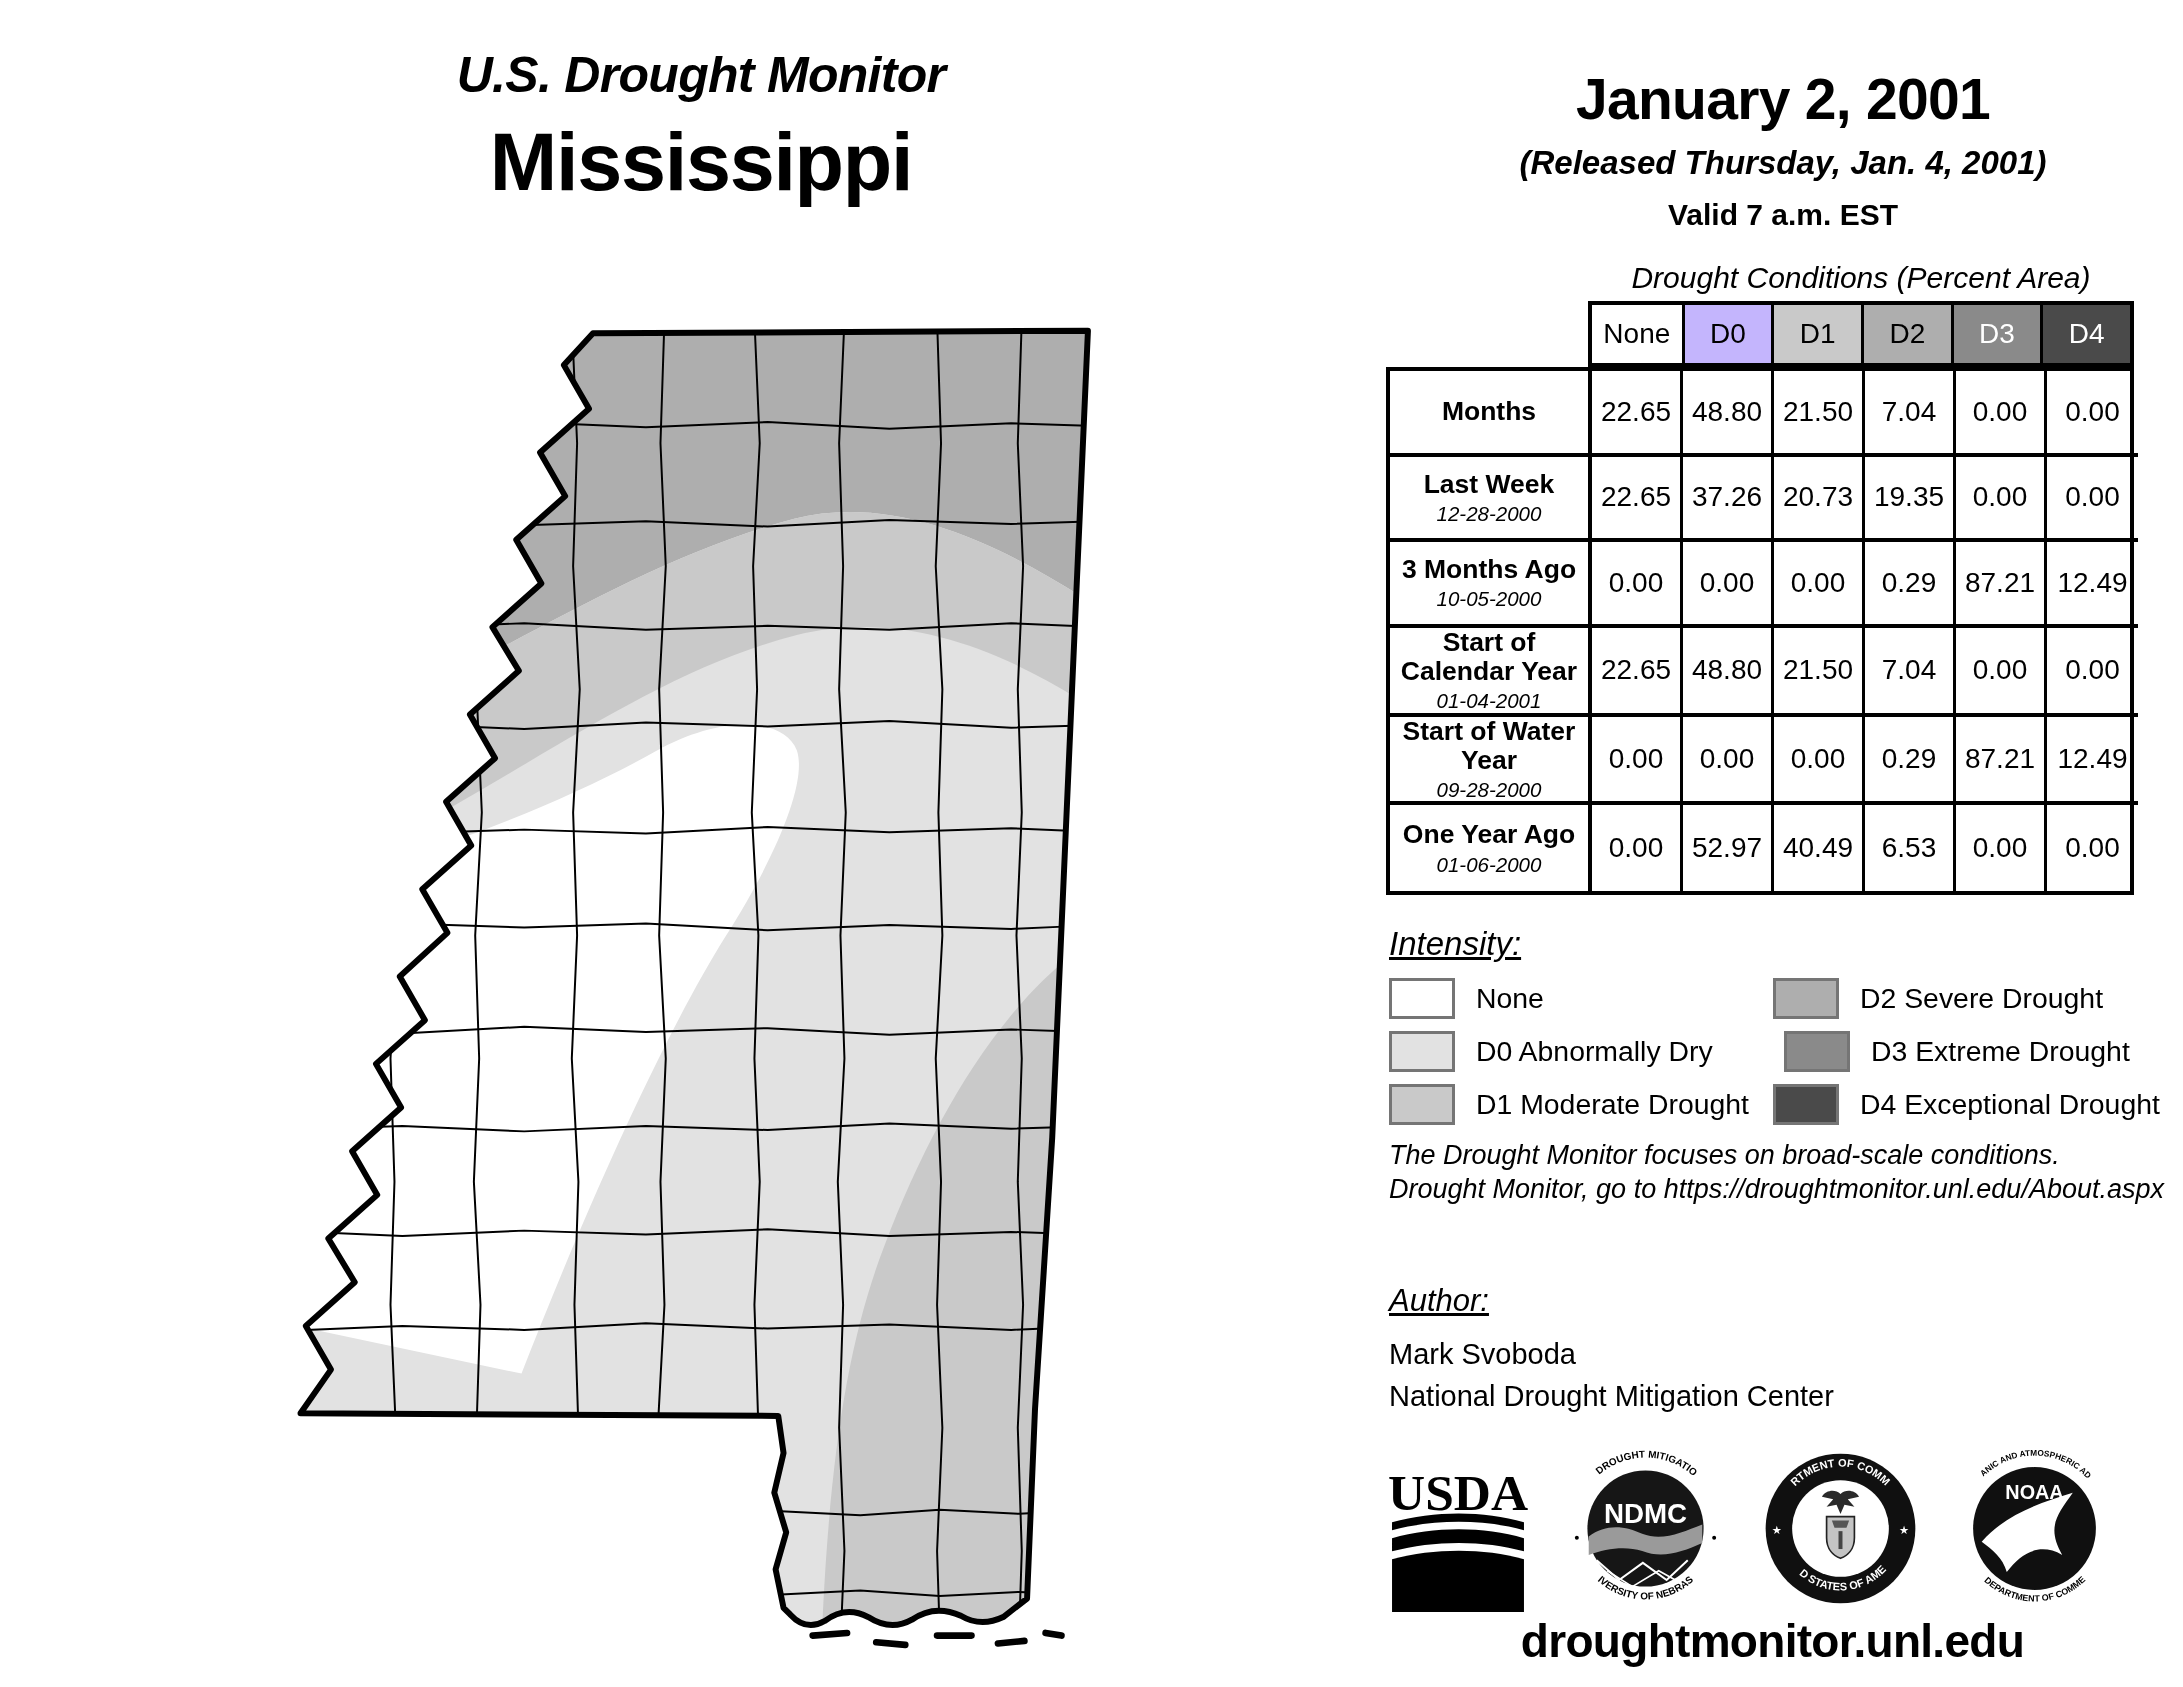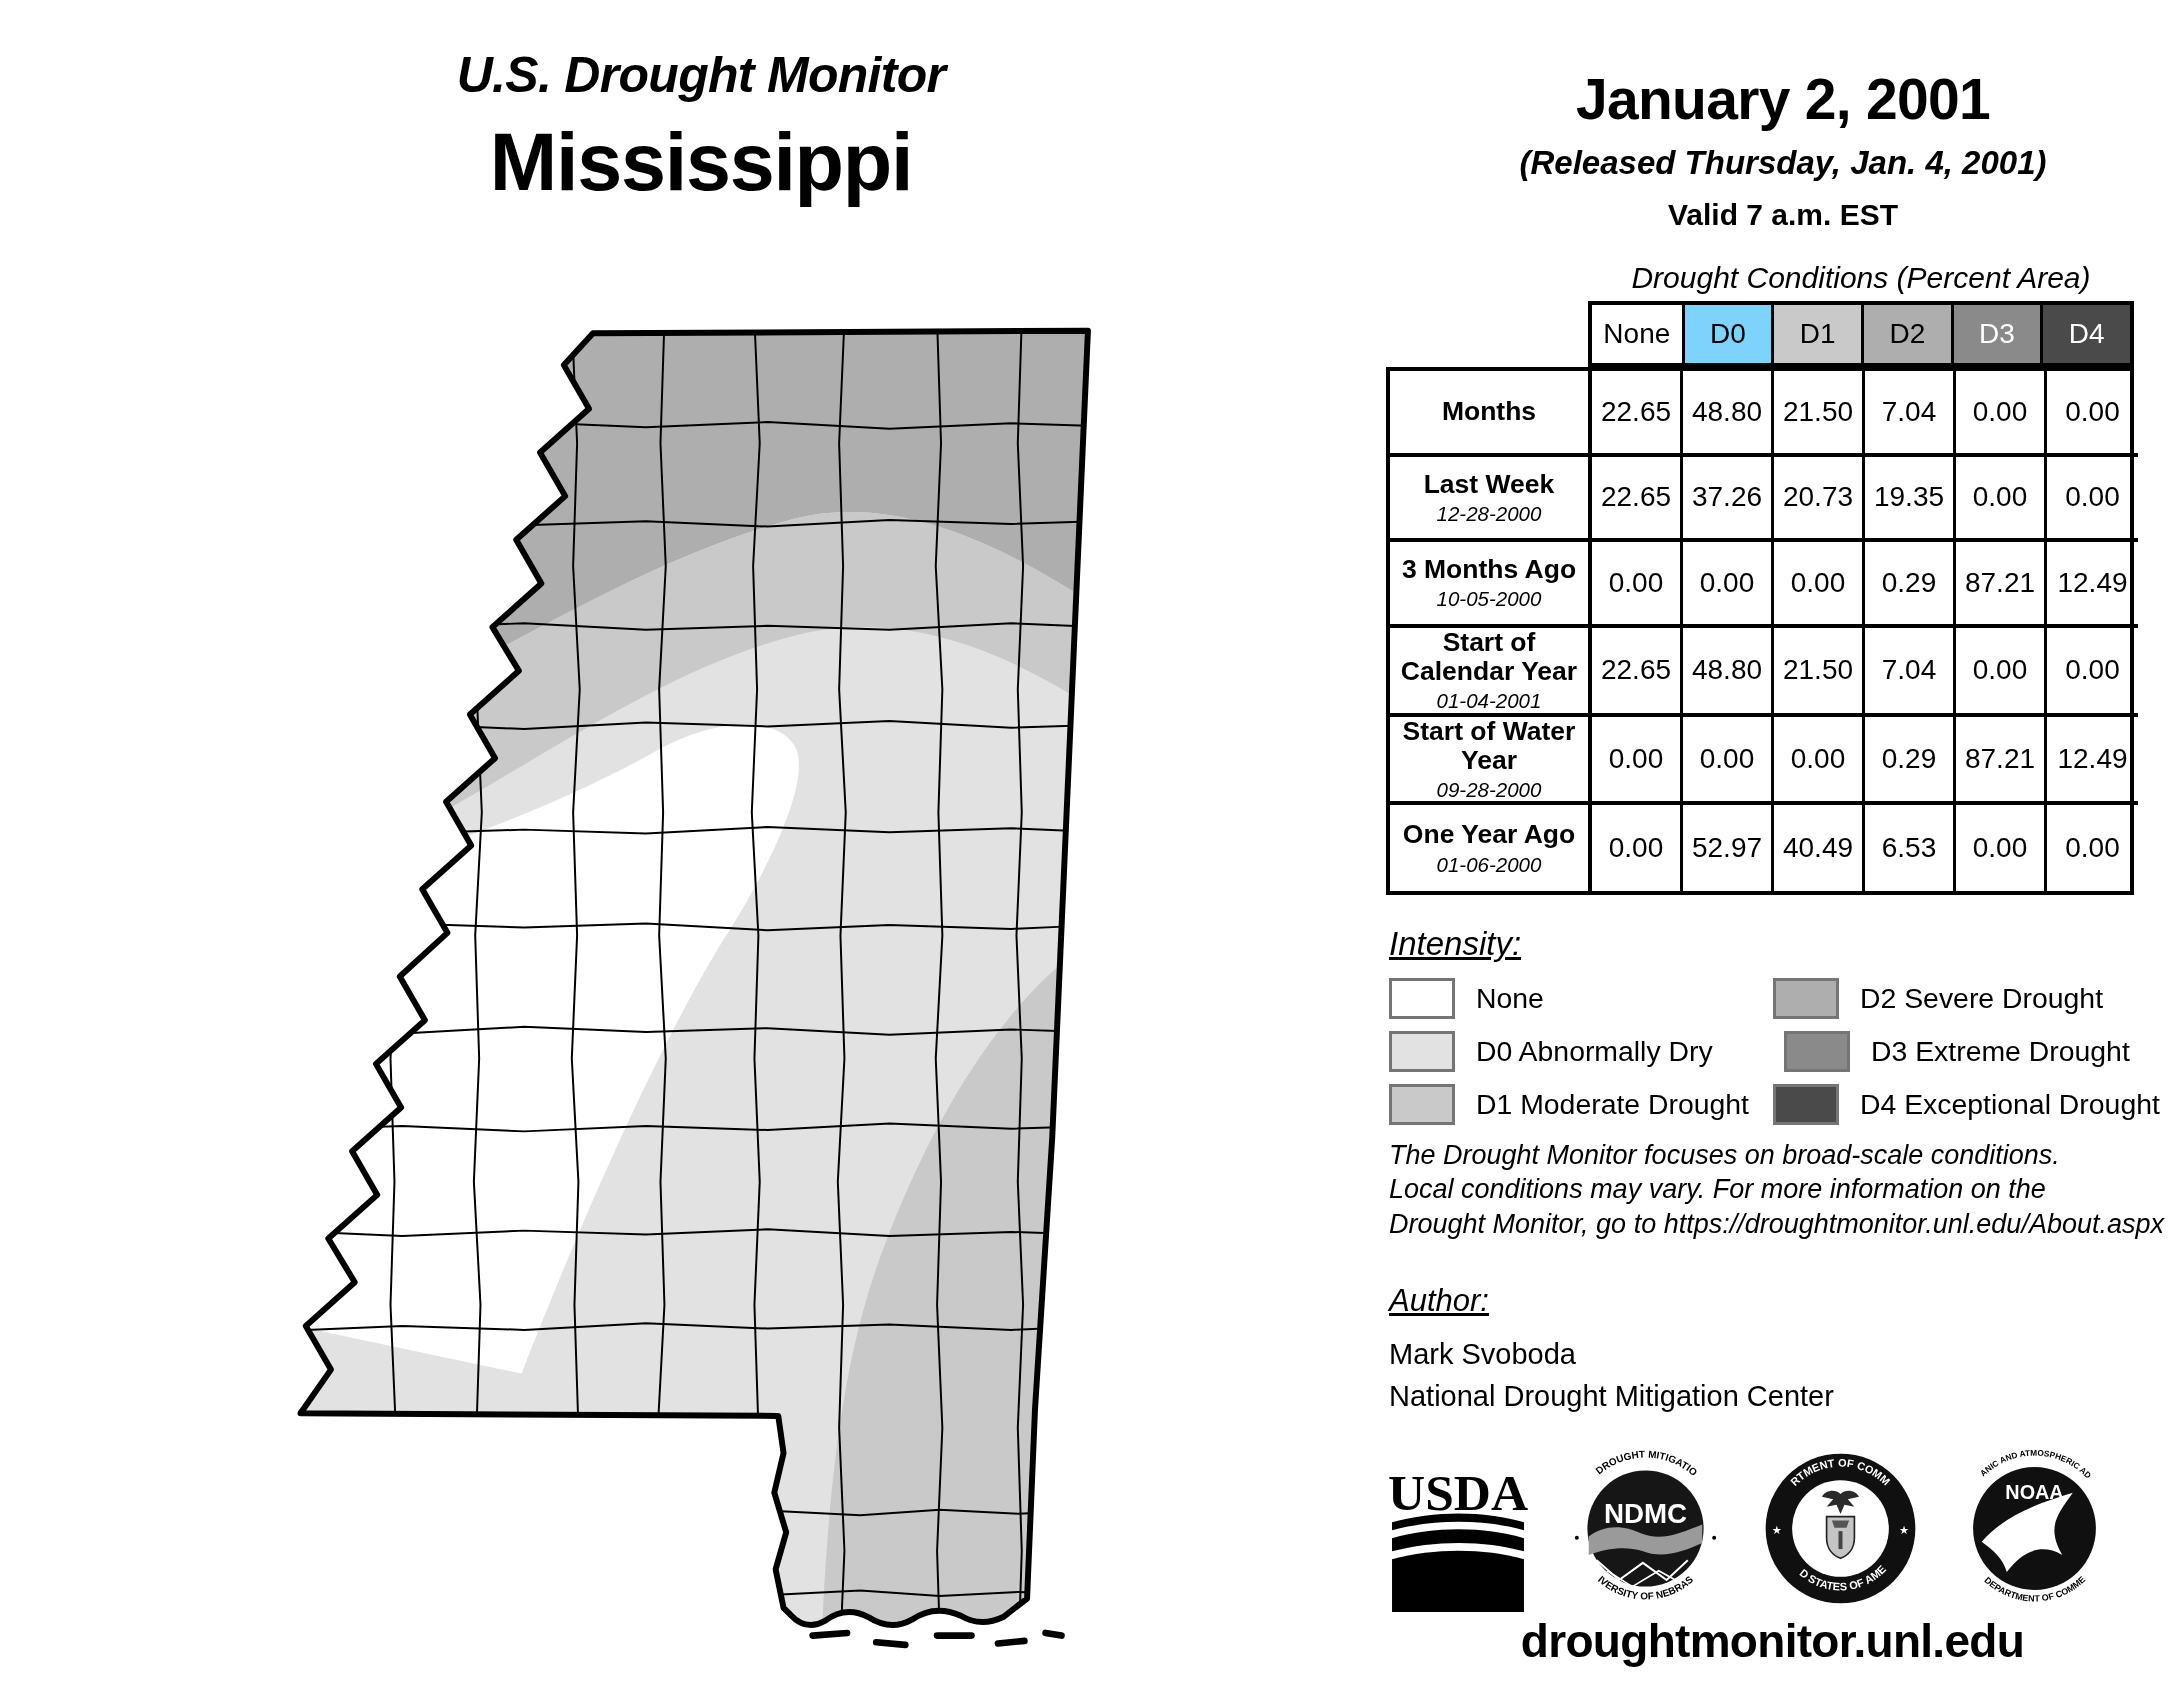--- a/index.html
+++ b/index.html
@@ -131,21 +131,21 @@
 <div class="abs date-block">
   <div class="d1">January 2, 2001</div>
   <div class="d2">(Released Thursday, Jan. 4, 2001)</div>
   <div class="d3">Valid 7 a.m. EST</div>
 </div>
 
 <div class="abs tbl-caption">Drought Conditions (Percent Area)</div>
 
 <div class="abs tbl-head">
   <div class="hc" style="background-color: rgb(255, 255, 255);">None</div>
-  <div class="hc" style="background-color: #7dd3fc;">D0</div>
+  <div class="hc" style="background-color: #c4b5fd;">D0</div>
   <div class="hc" style="background-color: rgb(201, 201, 201);">D1</div>
   <div class="hc" style="background-color: rgb(174, 174, 174);">D2</div>
   <div class="hc light-text" style="background-color: rgb(138, 138, 138);">D3</div>
   <div class="hc light-text" style="background-color: rgb(74, 74, 74);">D4</div>
 </div>
 
 <div class="abs tbl-body">
 
   <div class="tc rowlab">
       <span>Months</span>
@@ -235,21 +235,20 @@
   <span class="lg-swatch" style="background-color: rgb(138, 138, 138);"></span>
   <span class="lg-label">D3 Extreme Drought</span>
 </div>
 <div class="abs lg-item" style="left:1773px;top:1084px;">
   <span class="lg-swatch" style="background-color: rgb(74, 74, 74);"></span>
   <span class="lg-label">D4 Exceptional Drought</span>
 </div>
 
 <div class="abs disclaimer">
   <div>The Drought Monitor focuses on broad-scale conditions.</div>
-  <div>Local conditions may vary. For more information on the</div>
   <div>Drought Monitor, go to https://droughtmonitor.unl.edu/About.aspx</div>
 </div>
 <div class="abs author-head">Author:</div>
 <div class="abs author-name">Mark Svoboda</div>
 <div class="abs author-org">National Drought Mitigation Center</div>
 
 <svg class="logo" style="left:1388px;top:1459px;" width="140" height="157" viewBox="0 0 212 238">
   <text class="usda-word" x="106" y="78" font-size="78" text-anchor="middle" fill="#000">USDA</text>
   <path fill="#000" d="M 6,96 C 70,78 145,78 206,96 L 206,108 C 145,91 70,91 6,108 Z"></path>
   <path fill="#000" d="M 6,120 C 70,102 145,102 206,120 L 206,140 C 145,123 70,123 6,140 Z"></path>

